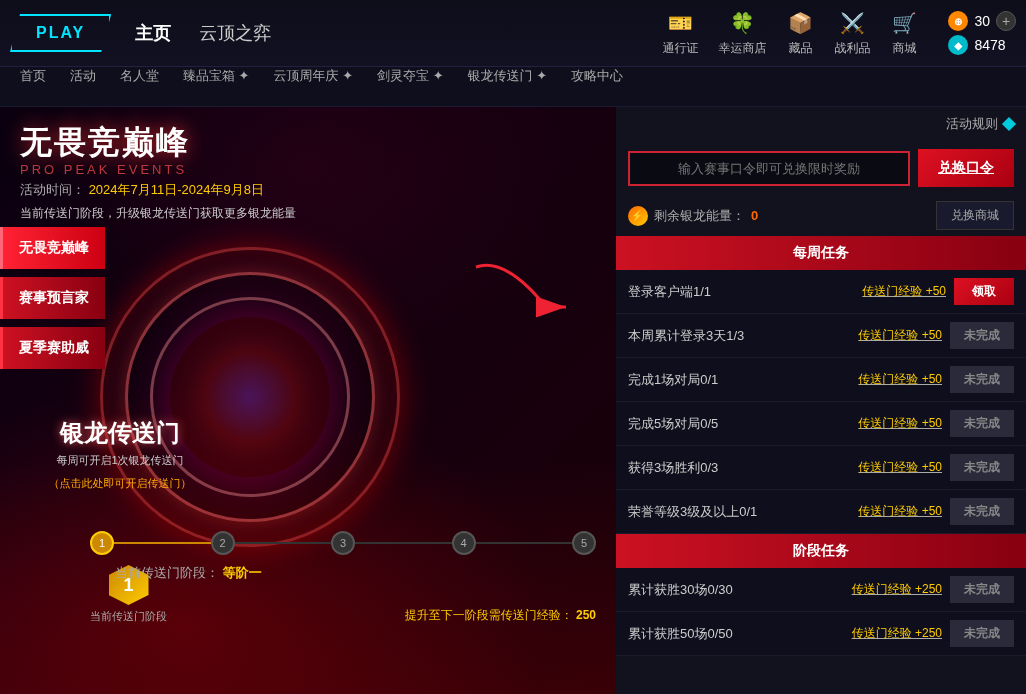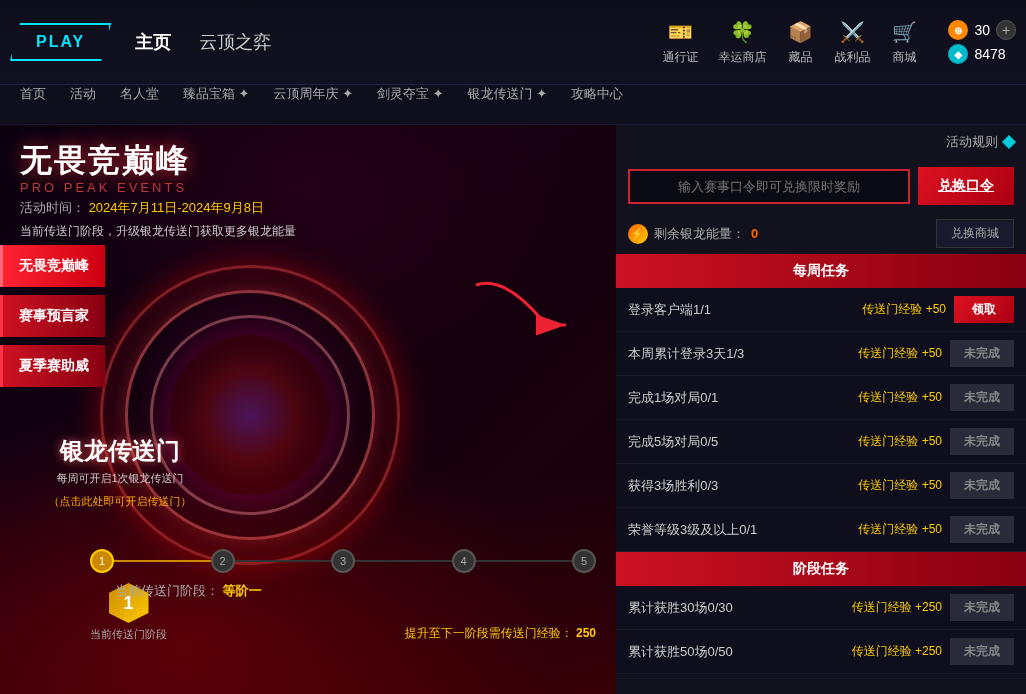--- a/index.html
+++ b/index.html
@@ -9,21 +9,21 @@
       background: #0a0a0f;
       font-family: 'Microsoft YaHei', SimHei, sans-serif;
       overflow: hidden;
       color: #fff;
       position: relative;
     }
 
     
     .top-nav {
       background: linear-gradient(180deg, #0d0d1a 0%, #111122 100%);
-      height: 85px;
+      height: 67px;
       display: flex;
       align-items: center;
       padding: 0 10px;
       border-bottom: 1px solid #222240;
       position: relative;
       z-index: 10;
     }
     .play-btn {
       background: transparent;
       border: 2px solid #00e5ff;
@@ -482,20 +482,21 @@
     }
     .task-name {
       flex: 1;
       font-size: 13px;
       color: #ccc;
     }
     .task-reward {
       font-size: 12px;
       color: #aaa;
       white-space: nowrap;
+      text-decoration: underline;
     }
     .task-reward span { color: #ffcc00; }
     .task-btn {
       padding: 5px 14px;
       font-size: 12px;
       font-weight: bold;
       border: none;
       cursor: pointer;
       min-width: 60px;
       text-align: center;

